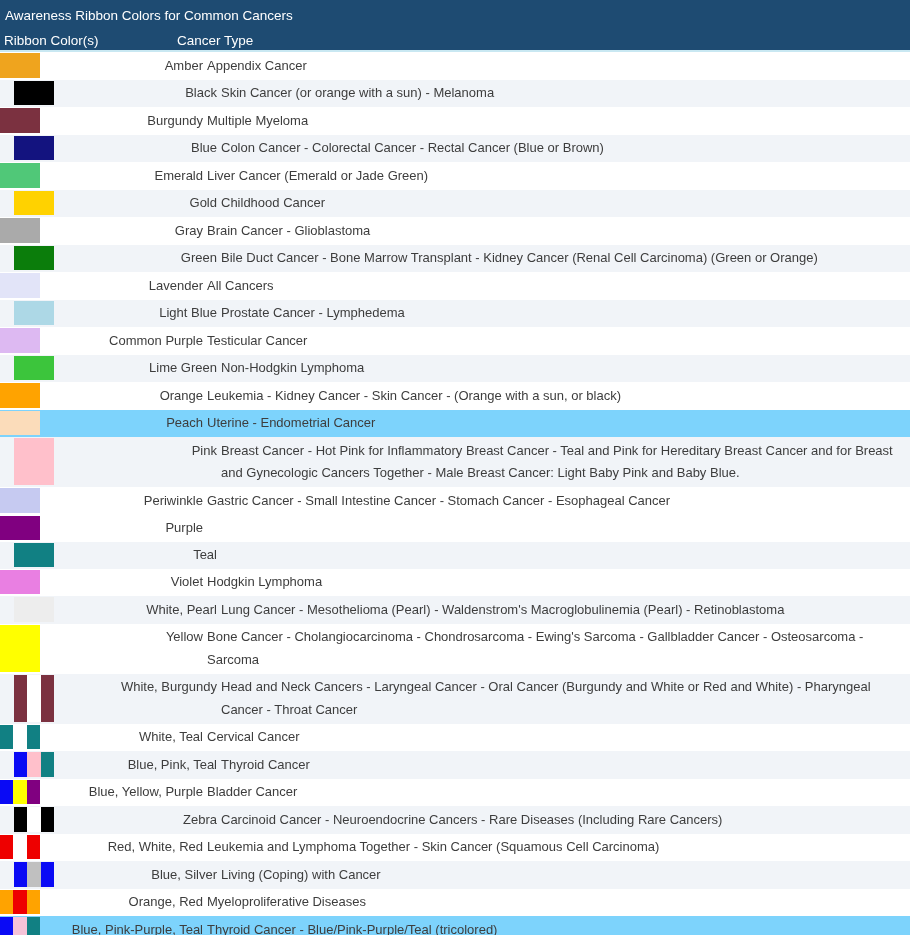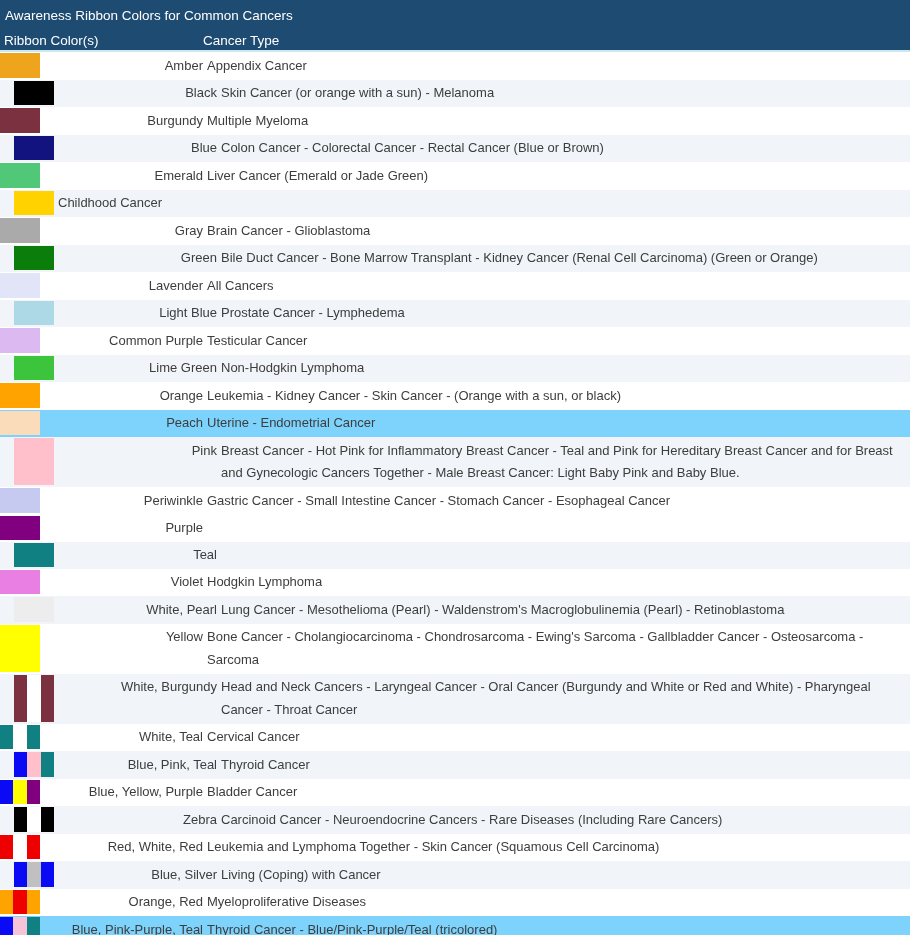--- a/index.html
+++ b/index.html
@@ -7,21 +7,21 @@
   .container { width: 910px; }
 
   .title-bar {
     background: #1E4B72; height: 30px; display: flex; align-items: center;
     padding-left: 5px; color: #ffffff; font-size: 13.5px;
   }
   .header-row {
     background: #1E4B72; height: 22px; display: flex; align-items: center;
     color: #ffffff; font-size: 13.5px; border-bottom: 2px solid #C9E8F2;
   }
-  .header-col1 { width: 203px; padding-left: 4px; }
+  .header-col1 { width: 177px; padding-left: 4px; }
   .header-col2 { flex: 1; }
 
   .row { display: flex; align-items: stretch; min-height: 27px; background: #ffffff; }
   .row.alt { background: #F1F4F8; padding-left: 14px; }
   .row.hl  { background: #7dd3fc; }
 
   .swatch { width: 40px; flex: none; margin: 1px 4px 2px 0; display: flex; }
   .stripe { flex: 1 1 0; }
 
   .cell-name {
@@ -77,20 +77,21 @@
     <div class="swatch">
           <div class="stripe" style="background: rgb(80, 200, 120);"></div>
         </div>
     <div class="cell-name">Emerald</div>
     <div class="cell-type">Liver Cancer (Emerald or Jade Green)</div>
   </div>
       <div class="row alt">
     <div class="swatch">
           <div class="stripe" style="background: rgb(255, 210, 0);"></div>
         </div>
+    <div class="cell-name">Gold</div>
     <div class="cell-type">Childhood Cancer</div>
   </div>
       <div class="row">
     <div class="swatch">
           <div class="stripe" style="background: rgb(170, 170, 170);"></div>
         </div>
     <div class="cell-name">Gray</div>
     <div class="cell-type">Brain Cancer - Glioblastoma</div>
   </div>
       <div class="row alt">

